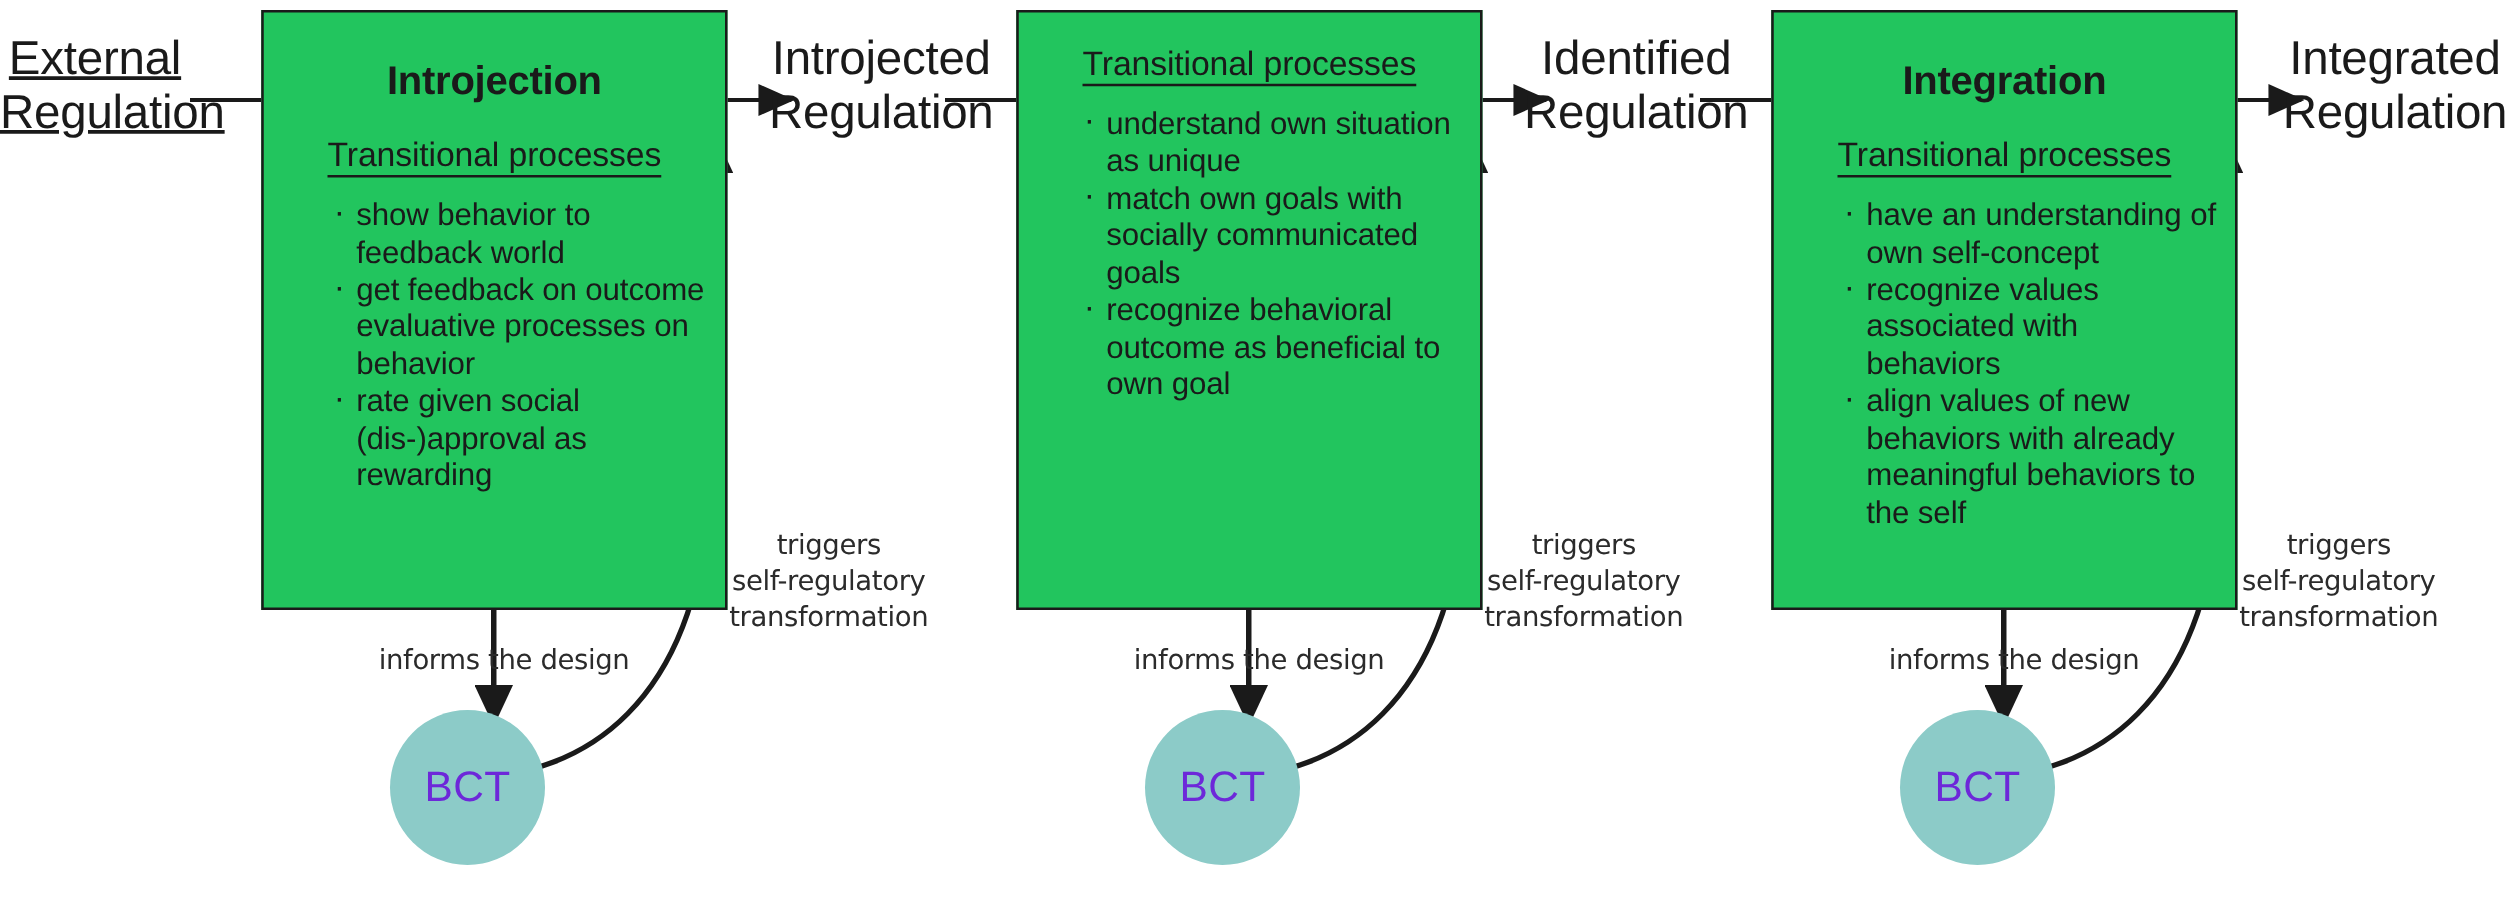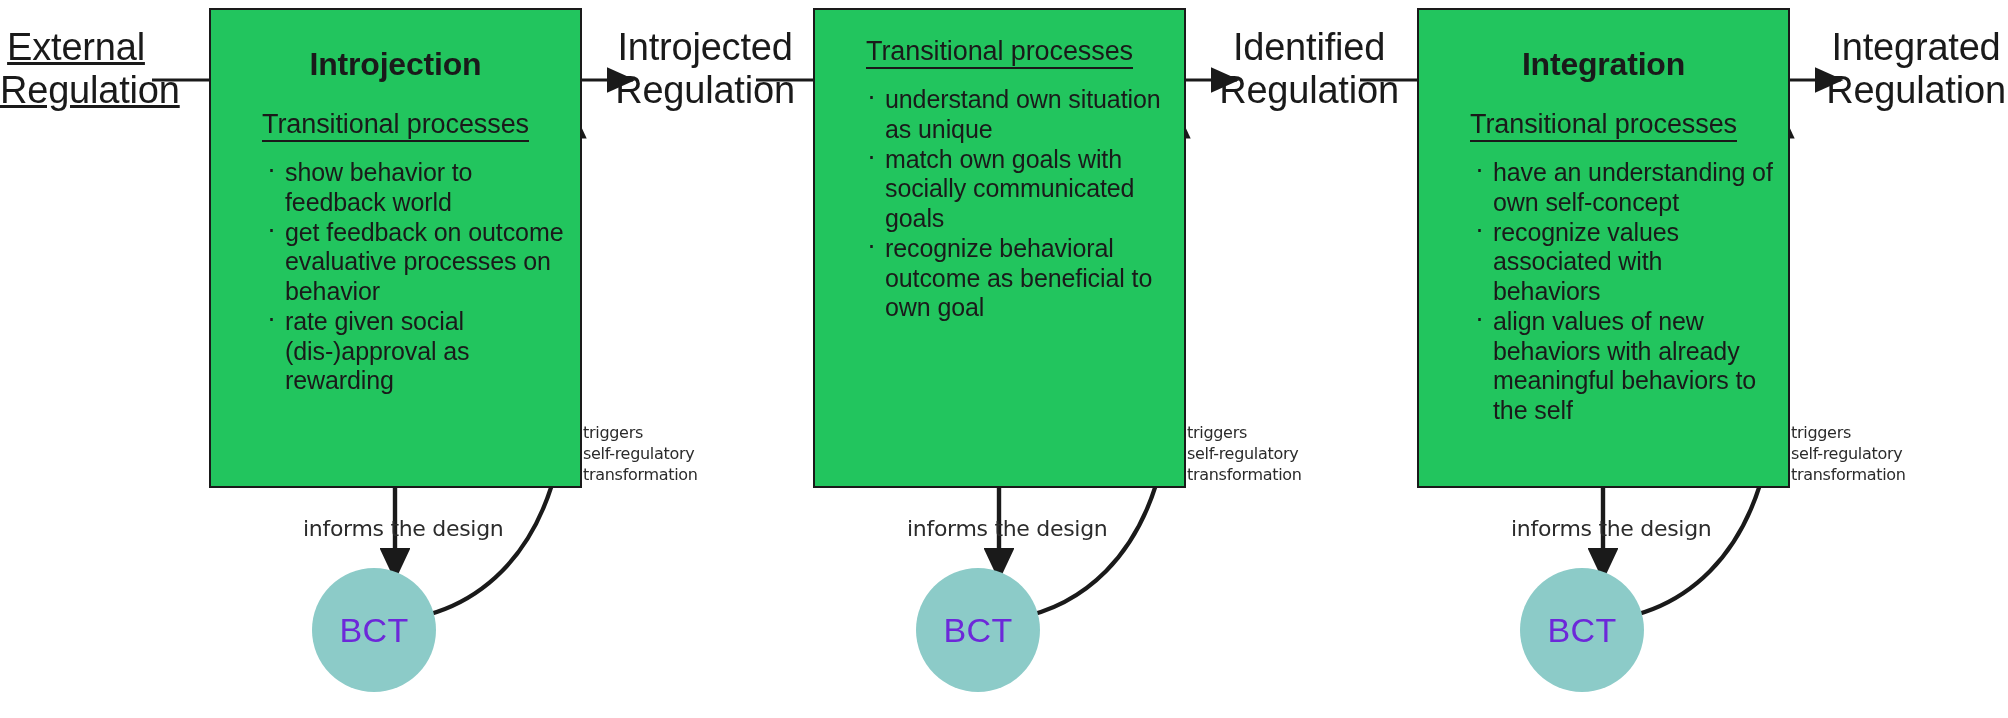--- a/index.html
+++ b/index.html
@@ -95,23 +95,23 @@
   .informs-label {
     position: absolute;
     font-size: 22px;
     color: #2b2b2b;
     white-space: nowrap;
     font-family: "DejaVu Sans", sans-serif;
     letter-spacing: -0.3px;
   }
   .triggers-label {
     position: absolute;
-    font-size: 16px;
+    font-size: 22px;
     color: #2b2b2b;
-    text-align: left;
+    text-align: center;
     line-height: 1.32;
     white-space: pre-line;
     font-family: "DejaVu Sans", sans-serif;
     letter-spacing: -0.3px;
   }
 </style>
 </head>
 <body>
 
 <div id="diagram">

